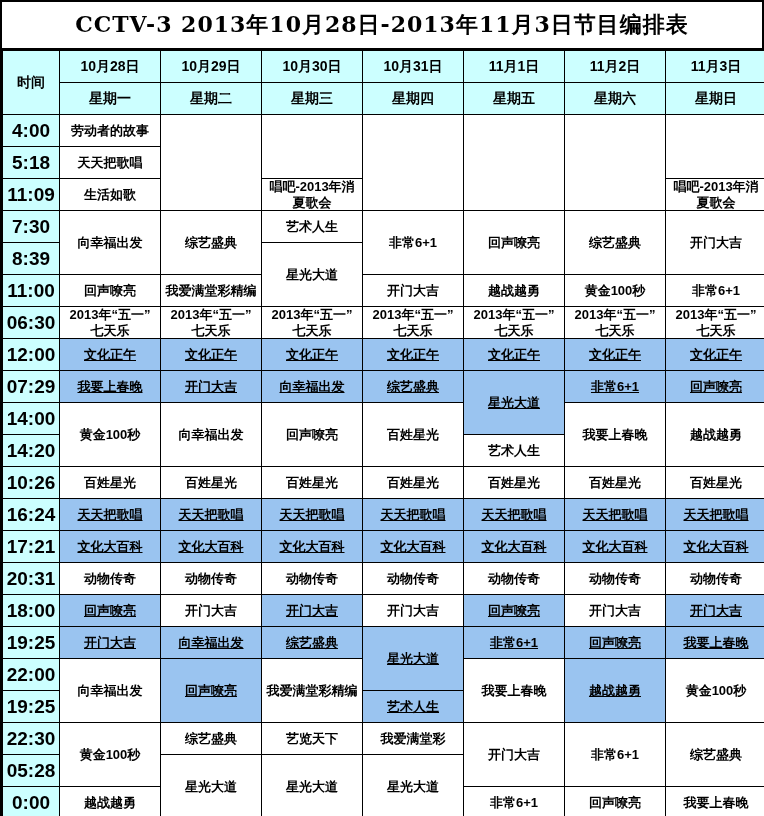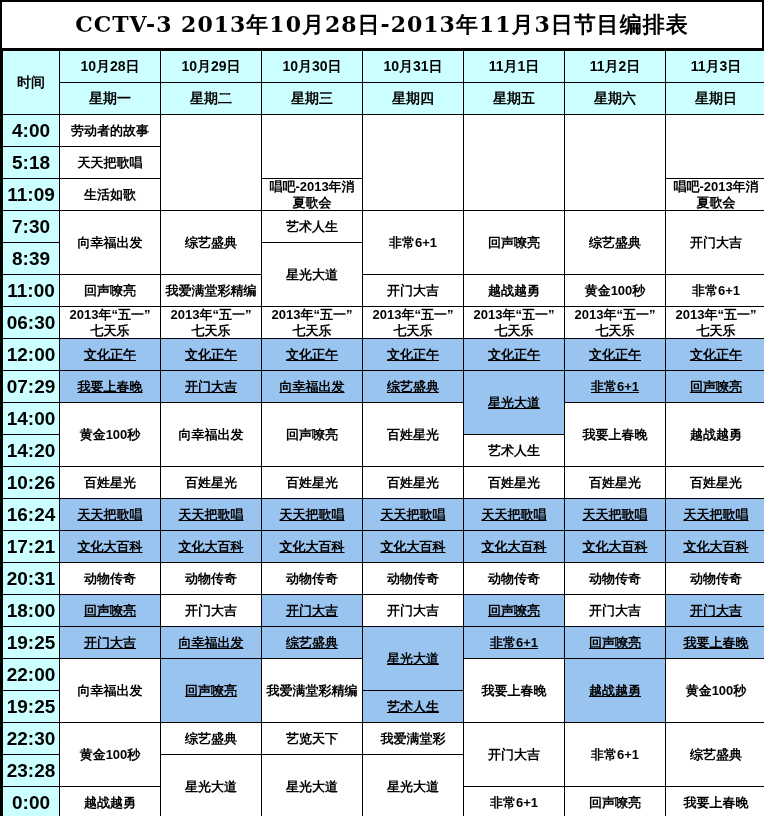--- a/index.html
+++ b/index.html
@@ -279,21 +279,21 @@
           <th class="time-cell">22:30</th>
           <td class="program-cell" rowspan="2">黄金100秒</td>
           <td class="program-cell">综艺盛典</td>
           <td class="program-cell">艺览天下</td>
           <td class="program-cell">我爱满堂彩</td>
           <td class="program-cell" rowspan="2">开门大吉</td>
           <td class="program-cell" rowspan="2">非常6+1</td>
           <td class="program-cell" rowspan="2">综艺盛典</td>
         </tr>
         <tr>
-          <th class="time-cell">23:28</th>
+          <th class="time-cell">05:28</th>
           <td class="program-cell" rowspan="2">星光大道</td>
           <td class="program-cell" rowspan="2">星光大道</td>
           <td class="program-cell" rowspan="2">星光大道</td>
         </tr>
         <tr>
           <th class="time-cell">0:00</th>
           <td class="program-cell">越战越勇</td>
           <td class="program-cell">非常6+1</td>
           <td class="program-cell">回声嘹亮</td>
           <td class="program-cell">我要上春晚</td>

